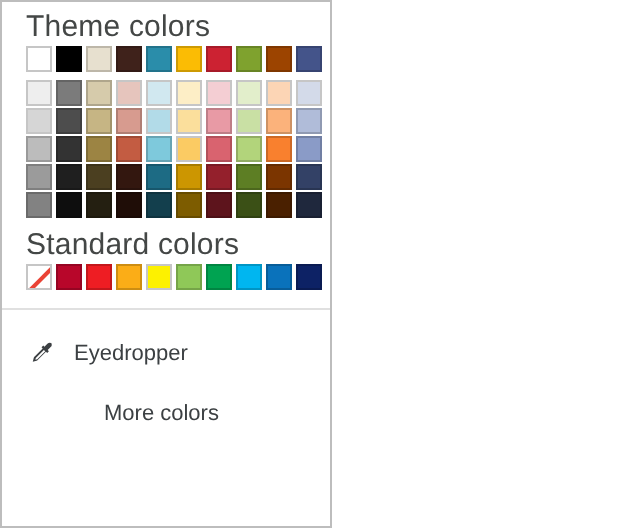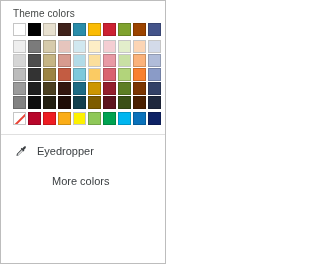--- a/index.html
+++ b/index.html
@@ -16,21 +16,21 @@
     height: 264px;
     box-sizing: border-box;
     background: #ffffff;
     border: 1px solid #bdbdbd;
     overflow: hidden;
   }
   .section {
     padding: 0 12px;
   }
   .section-label {
-    font-size: 10px;
+    font-size: 15px;
     color: #444746;
     line-height: 12px;
     letter-spacing: 0.1px;
     white-space: nowrap;
   }
   #theme-label { padding-top: 7px; }
   #standard-label { padding-top: 8px; }
   #recent-label { padding-top: 8px; }
 
   .swatch-row {
@@ -74,20 +74,21 @@
   }
 
   #divider {
     height: 1px;
     background: #e0e0e0;
     margin-top: 9px;
   }
 
   .menu-item {
     display: flex;
+    align-items: center;
     height: 26px;
     padding: 0 12px;
     cursor: pointer;
   }
   .menu-icon {
     width: 16px;
     height: 16px;
     margin-right: 8px;
     display: flex;
     align-items: center;
@@ -183,20 +184,21 @@
             <div class="swatch" style="background: rgb(93, 20, 28);"></div>
             <div class="swatch" style="background: rgb(59, 80, 22);"></div>
             <div class="swatch" style="background: rgb(74, 32, 0);"></div>
             <div class="swatch" style="background: rgb(31, 40, 61);"></div>
           </div>
         </div>
     </div>
   </div>
 
   <div class="section">
+    <div id="standard-label" class="section-label">Standard colors</div>
     <div id="standard-row" class="swatch-row">
         <div class="swatch light-edge swatch-none"></div>
         <div class="swatch" style="background: rgb(184, 6, 42);"></div>
         <div class="swatch" style="background: rgb(238, 29, 35);"></div>
         <div class="swatch" style="background: rgb(251, 173, 23);"></div>
         <div class="swatch light-edge" style="background: rgb(253, 241, 0);"></div>
         <div class="swatch" style="background: rgb(143, 200, 88);"></div>
         <div class="swatch" style="background: rgb(0, 163, 81);"></div>
         <div class="swatch" style="background: rgb(0, 182, 240);"></div>
         <div class="swatch" style="background: rgb(10, 114, 187);"></div>

